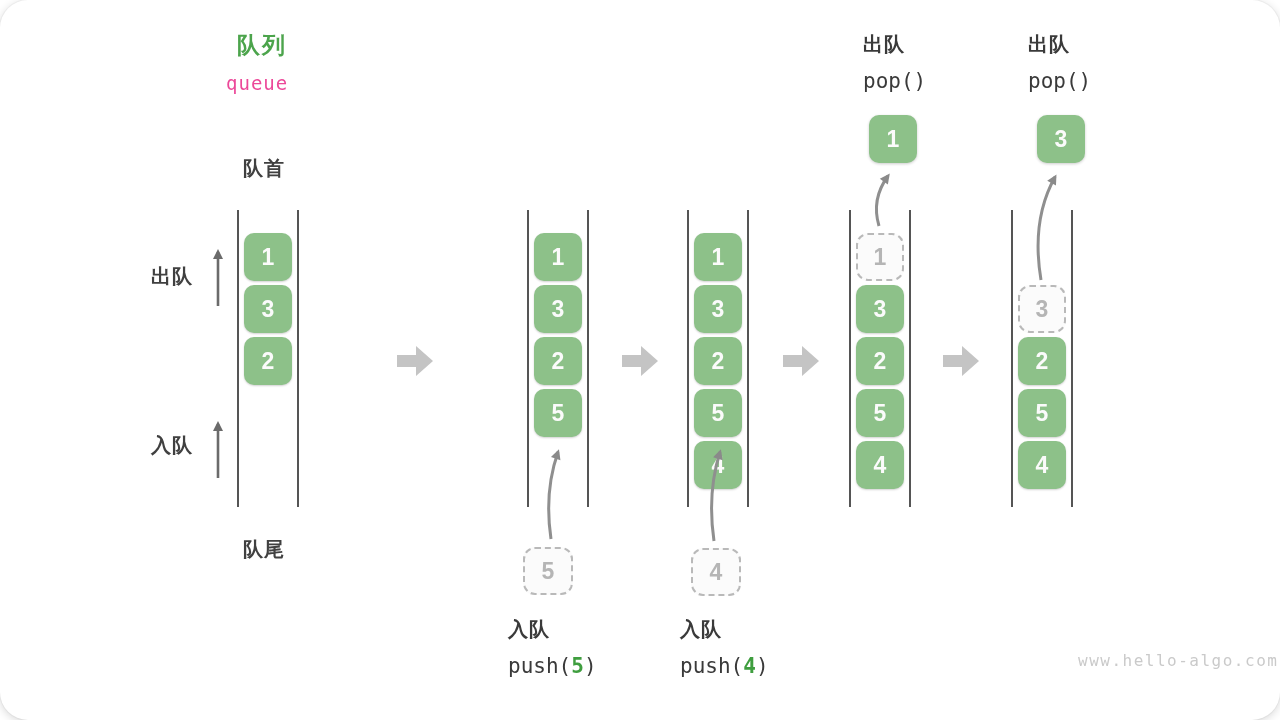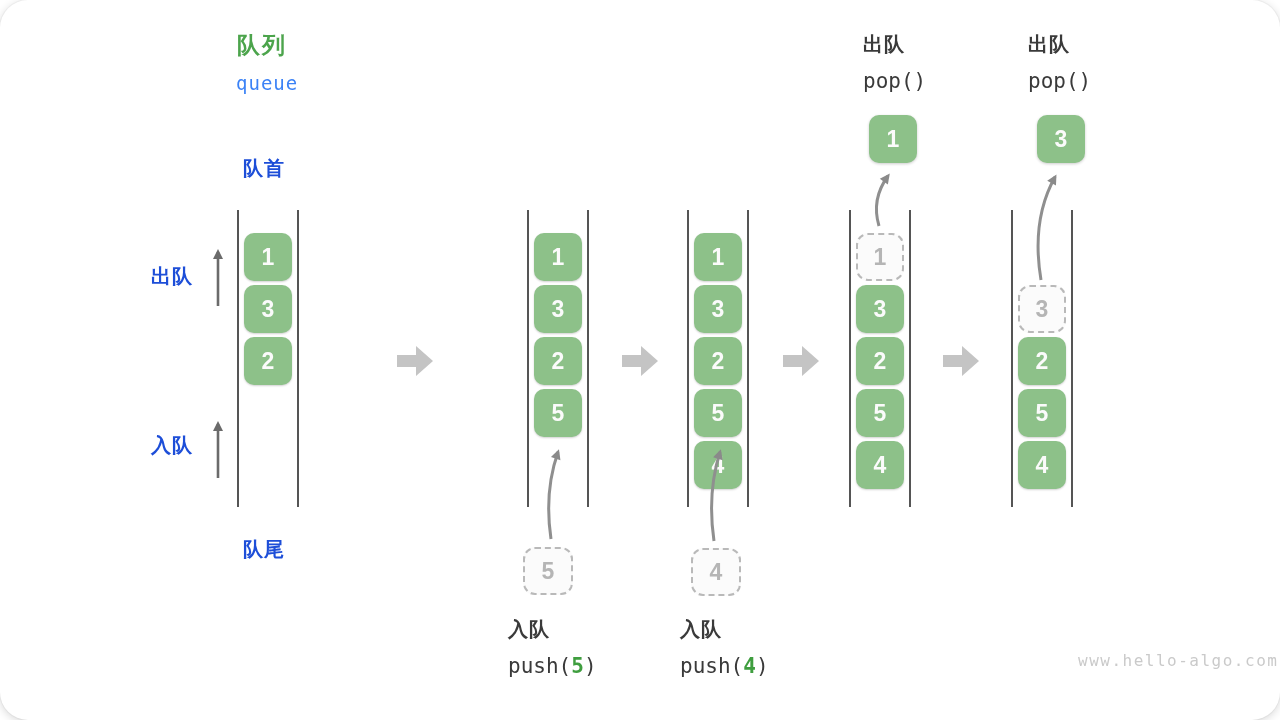--- a/index.html
+++ b/index.html
@@ -13,28 +13,28 @@
   }
 
   .mono { font-family:"DejaVu Sans Mono", monospace; }
 
   
   .title-zh {
     position:absolute; left:237px; top:30px;
     font-size:23px; font-weight:700; letter-spacing:2px; color:#4ca44c;
   }
   .title-en {
-    position:absolute; left:236px; top:72px;
-    font-size:19px; color:#3b82f6; letter-spacing:1px;
+    position:absolute; left:226px; top:72px;
+    font-size:19px; color:#ec4899; letter-spacing:1px;
   }
 
   
   .cjk-label {
     position:absolute; font-size:20px; font-weight:700;
-    color:#1d4ed8; letter-spacing:1px; white-space:nowrap;
+    color:#404040; letter-spacing:1px; white-space:nowrap;
   }
 
   
   .qcol {
     position:absolute; top:210px; height:297px; width:62px;
     box-sizing:border-box;
     border-left:2px solid #555555; border-right:2px solid #555555;
   }
 
   

